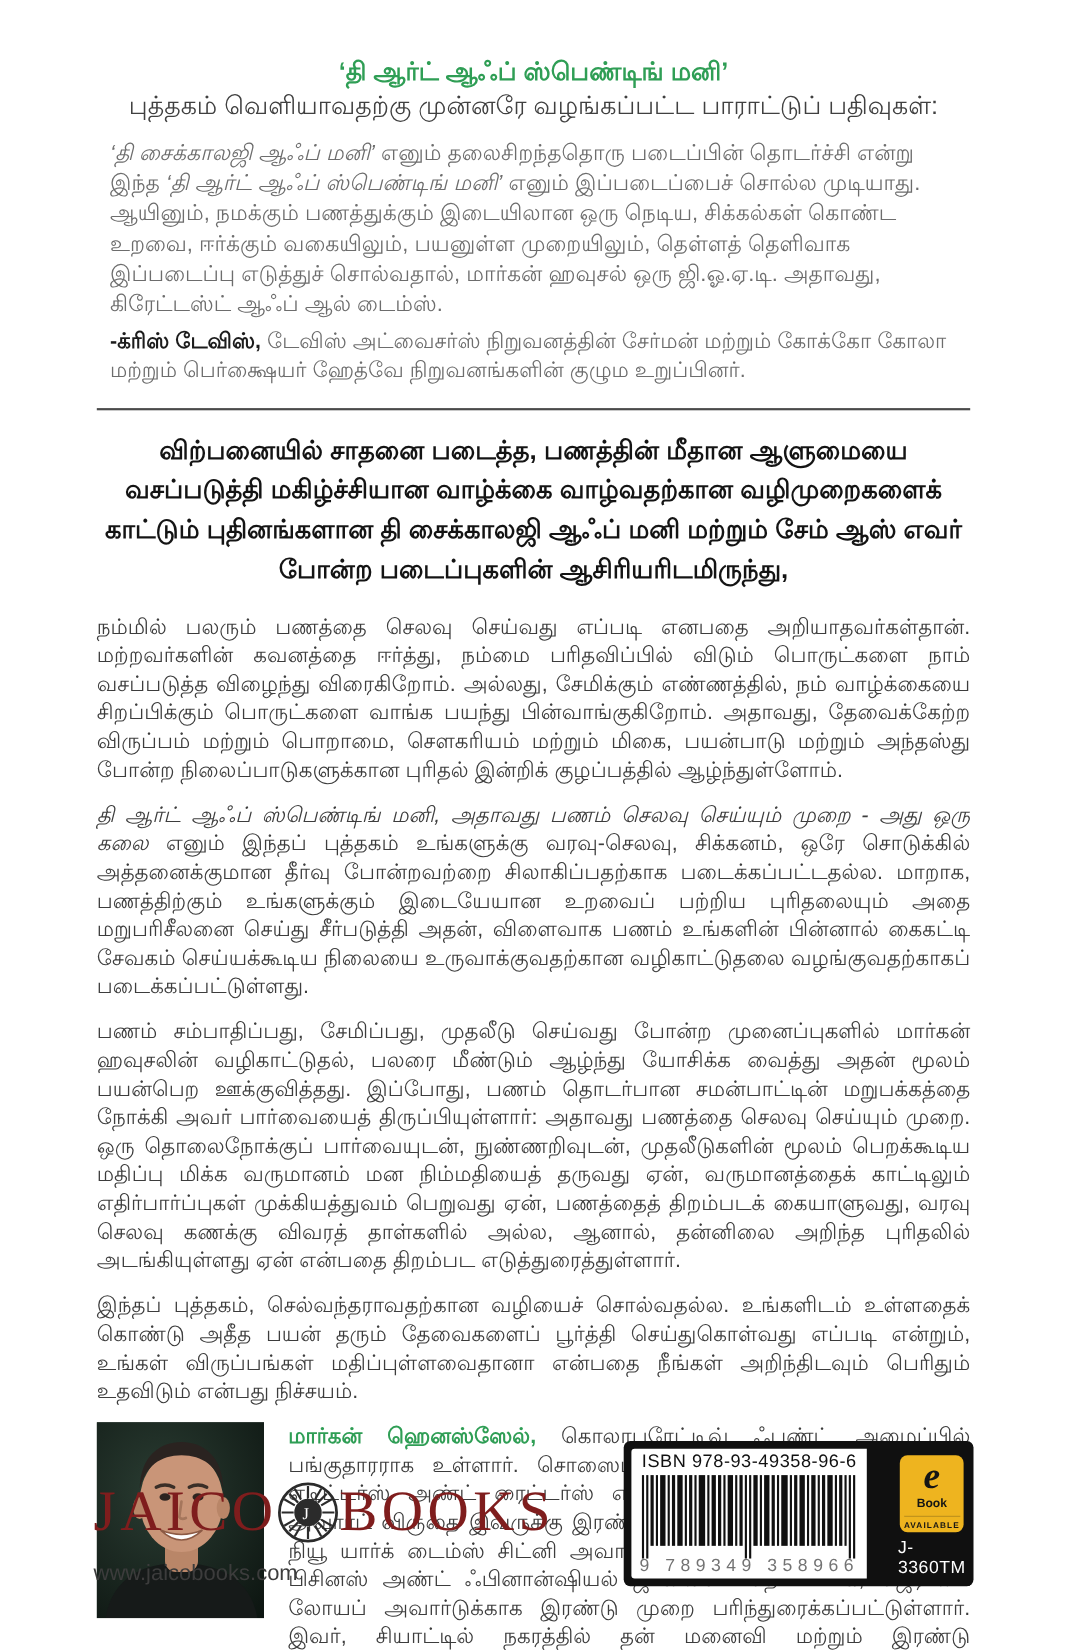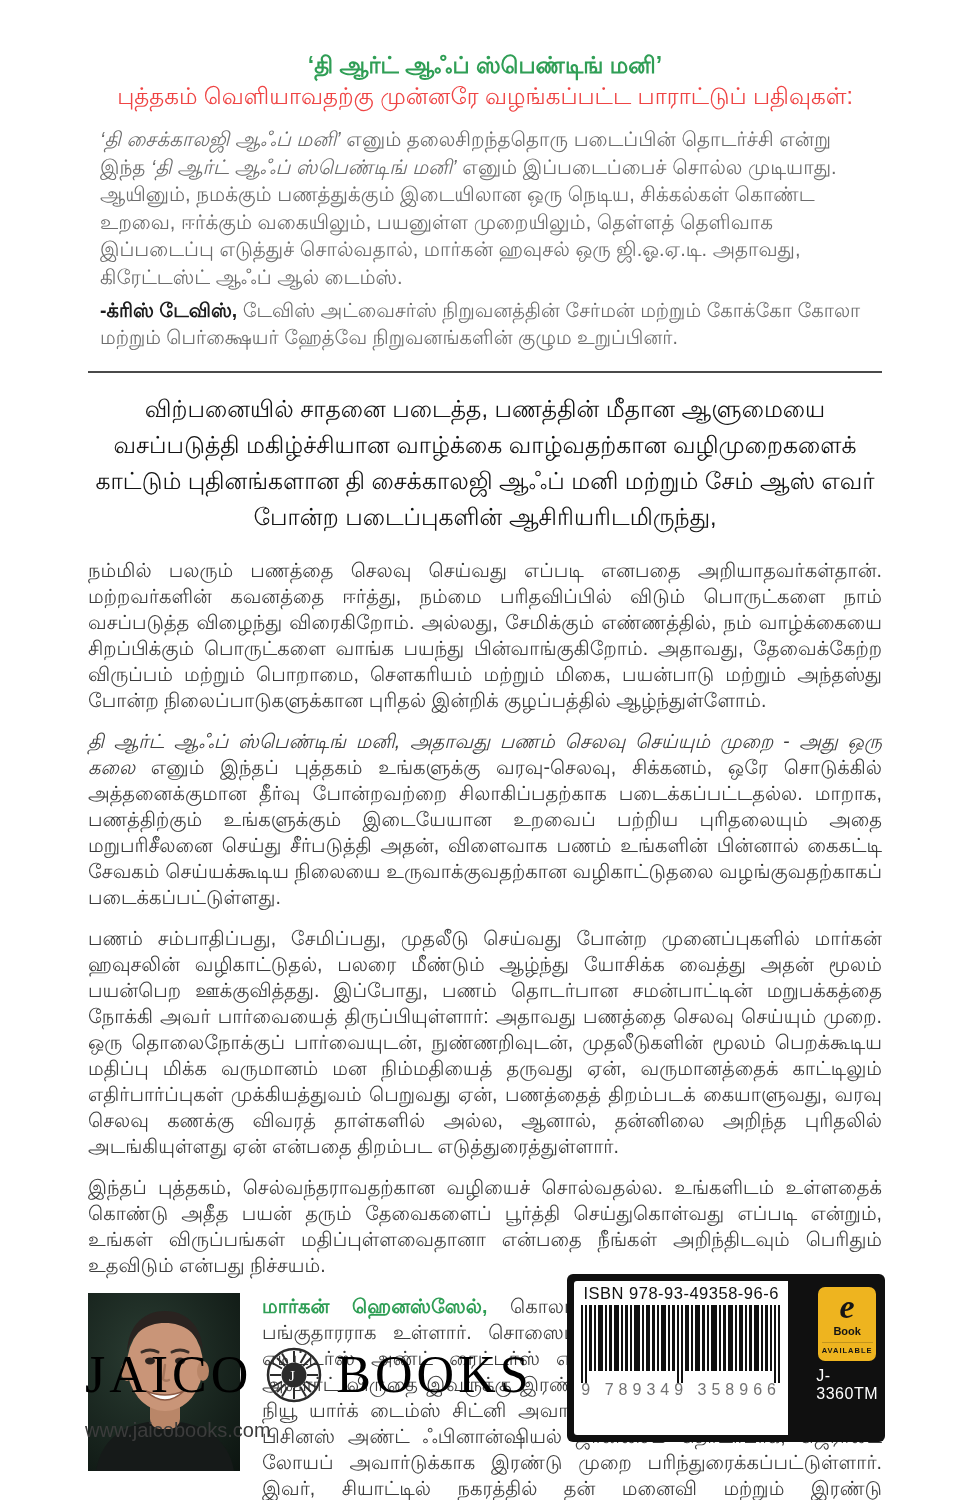--- a/index.html
+++ b/index.html
@@ -17,21 +17,21 @@
   
   .praise-title{
     text-align:center;
     font-size:23px;font-weight:700;
     color:#2f9e55;
     line-height:30px;
   }
   .praise-subtitle{
     text-align:center;
     font-size:23px;font-weight:500;
-    color:#ef4444;
+    color:#404040;
     line-height:32px;
   }
   .quote{
     margin:14px 12px 0 12px;
     font-size:20px;
     color:#6d6d6d;
     line-height:27.5px;
   }
   .quote .it{font-style:italic;}
   .attribution{
@@ -46,21 +46,21 @@
   }
   .divider{
     border:none;
     border-top:2px solid #4a4a4a;
     margin:20px 0 18px 0;
   }
   
   .headline{
     text-align:center;
     font-size:23.5px;
-    font-weight:400;
+    font-weight:700;
     color:#141414;
     line-height:36px;
     margin:2px 4px 0 4px;
   }
   
   .body-copy{margin-top:22px;}
   .body-copy p{
     margin:0 0 15px 0;
     font-size:19.5px;
     line-height:26px;
@@ -98,37 +98,37 @@
   .footer{
     position:absolute;
     left:0;right:0;bottom:58px;
     padding:0 85px;
     display:flex;
     justify-content:space-between;
     align-items:flex-end;
   }
   .publisher{width:440px;}
   .logo-row{
-    display:flex;align-items:center;gap:14px;
+    display:flex;align-items:center;
     font-family:"Liberation Serif", serif;
     font-size:52px;
     letter-spacing:4px;
-    color:#000000;
+    color:#7f1d1d;
     line-height:52px;
   }
   .logo-sun{flex:0 0 56px;height:56px;}
   .pub-meta{
     display:flex;align-items:flex-start;
     margin-top:16px;
     font-size:20px;color:#3c3c3c;
   }
   .pub-meta .site{width:230px;}
   .pub-meta .category{white-space:nowrap;}
   .barcode-box{
-    width:318px;height:168px;
+    width:318px;height:132px;
     background:#101010;
     border-radius:6px;
     display:flex;
     overflow:hidden;
     padding:7px;
     box-sizing:border-box;
     gap:28px;
   }
   .bc-white{
     background:#ffffff;

